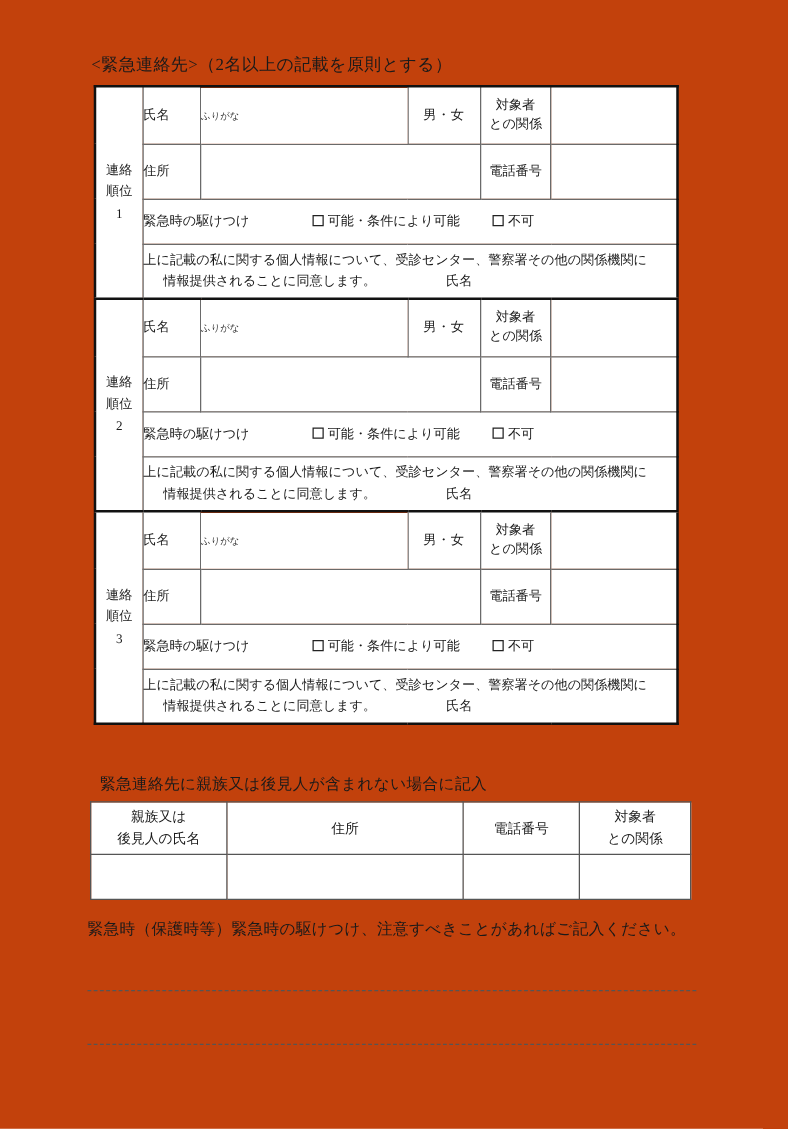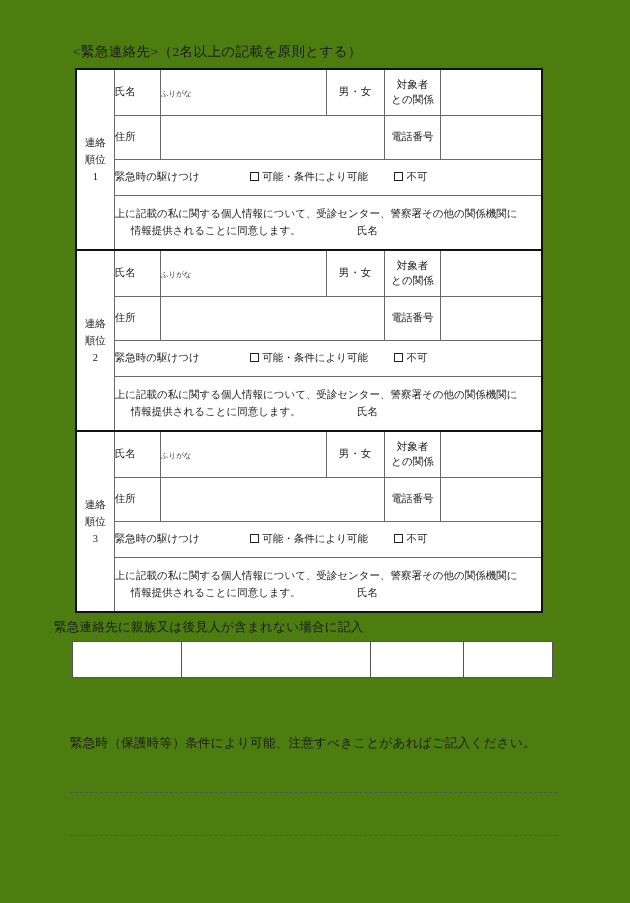--- a/index.html
+++ b/index.html
@@ -11,21 +11,21 @@
     width: 630px;
     height: 903px;
     font-family: "Liberation Serif", "DejaVu Serif", serif;
     color: #1a1a1a;
     position: relative;
     overflow: hidden;
   }
   .page {
     position: absolute;
     inset: 0;
-    background: #4d7c0f;
+    background: #c2410c;
   }
 
   
   .doc-title {
     position: absolute;
     left: 73px;
     top: 43px;
     font-size: 13.5px;
     letter-spacing: 0.4px;
     white-space: nowrap;
@@ -99,21 +99,21 @@
     padding: 2px 0;
   }
   .rel-cell span { display: block; }
   .blank-cell {
     width: 75px;
   }
 
   .row-h1 { height: 46px; }
   .row-h2 { height: 44px; }
   .row-h3 { height: 36px; }
-  .row-h4 { height: 55px; }
+  .row-h4 { height: 44px; }
 
   .addr-val { }
   .phone-lbl { text-align: center; font-size: 10.5px; }
 
   .rush-cell {
     padding: 0 0 0 10px;
     font-size: 10.5px;
     white-space: nowrap;
   }
   .rush-cell .rush-label { margin-right: 17px; }
@@ -133,21 +133,21 @@
     font-size: 10px;
     line-height: 1.62;
     vertical-align: middle;
   }
   .consent-cell .l2 { display: block; margin-left: 16px; }
   .consent-cell .sig { margin-left: 56px; }
 
   
   .sec2-title {
     position: absolute;
-    left: 54px;
+    left: 80px;
     top: 619px;
     font-size: 12.5px;
     letter-spacing: 0.3px;
     white-space: nowrap;
   }
   .guardian-table {
     position: absolute;
     left: 72px;
     top: 641px;
     width: 472px;
@@ -312,26 +312,38 @@
         </td>
       </tr>
 
     </tbody>
   </table>
 
   <div class="sec2-title">緊急連絡先に親族又は後見人が含まれない場合に記入</div>
 
   <table class="guardian-table">
     <tbody>
+      <tr class="g-head">
+        <td class="g-c1">
+          <span>親族又は</span>
+          <span>後見人の氏名</span>
+        </td>
+        <td class="g-c2">住所</td>
+        <td class="g-c3">電話番号</td>
+        <td class="g-c4">
+          <span>対象者</span>
+          <span>との関係</span>
+        </td>
+      </tr>
       <tr class="g-body">
         <td class="g-c1"></td>
         <td class="g-c2"></td>
         <td class="g-c3"></td>
         <td class="g-c4"></td>
       </tr>
     </tbody>
   </table>
 
-  <div class="note-title">緊急時（保護時等）条件により可能、注意すべきことがあればご記入ください。</div>
+  <div class="note-title">緊急時（保護時等）緊急時の駆けつけ、注意すべきことがあればご記入ください。</div>
   <div class="dash-line dash-1"></div>
   <div class="dash-line dash-2"></div>
 
 </div>
 
 </body></html>

